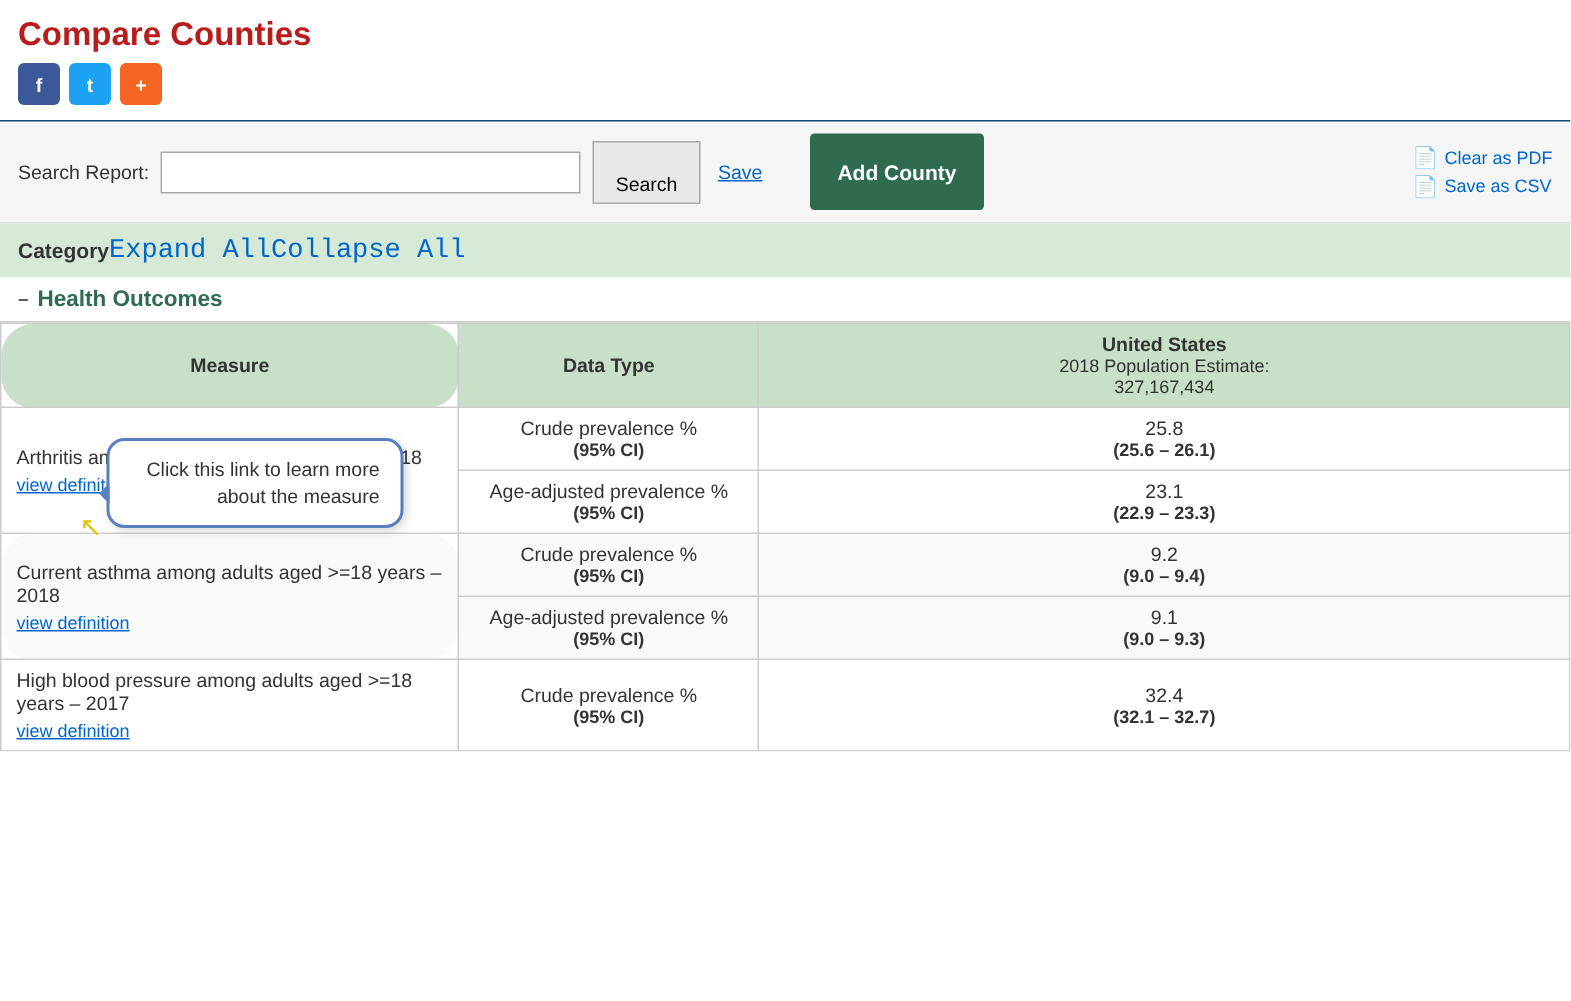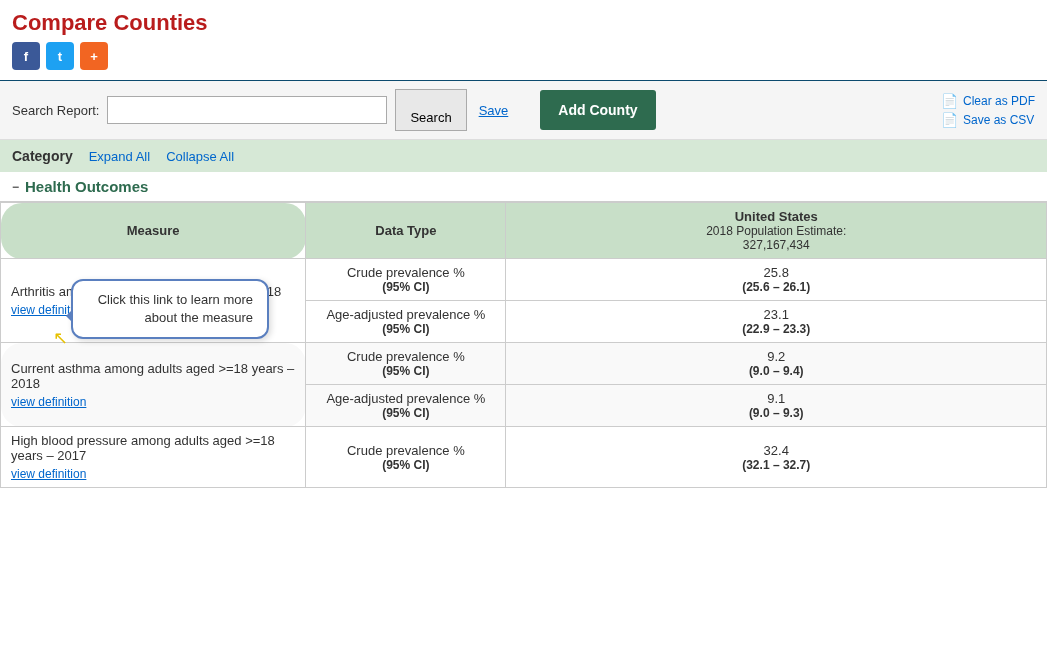--- a/index.html
+++ b/index.html
@@ -14,30 +14,30 @@
     .social-fb { background: #3b5998; }
     .social-tw { background: #1da1f2; }
     .social-share { background: #f26522; }
 
     
     .toolbar { display: flex; align-items: center; padding: 8px 12px; background: #f5f5f5; border-top: 1px solid #0c4a6e; border-bottom: 1px solid #ddd; gap: 8px; }
     .toolbar label { font-size: 13px; white-space: nowrap; }
     .toolbar input[type=text] { width: 280px; height: 28px; border: 1px solid #aaa; padding: 2px 6px; font-size: 13px; }
     .btn-search { background: #e8e8e8; border: 1px solid #aaa; padding: 20px 14px; cursor: pointer; font-size: 13px; height: 28px; }
     .btn-clear { background: none; border: none; color: #0066cc; cursor: pointer; font-size: 13px; text-decoration: underline; padding: 0 4px; }
-    .btn-add-county { background: #2e6b4f; color: #fff; border: none; padding: 6px 18px; font-size: 14px; font-weight: bold; cursor: pointer; border-radius: 3px; margin-left: 20px; height: 40px; }
+    .btn-add-county { background: #2e6b4f; color: #fff; border: none; padding: 6px 18px; font-size: 14px; font-weight: bold; cursor: pointer; border-radius: 3px; margin-left: 20px; height: 51px; }
     .save-links { margin-left: auto; display: flex; flex-direction: column; gap: 3px; }
     .save-link { color: #0066cc; text-decoration: none; font-size: 12px; display: flex; align-items: center; gap: 4px; cursor: pointer; }
     .pdf-icon { color: #cc0000; font-size: 14px; }
     .csv-icon { color: #2e7d32; font-size: 14px; }
 
     
-    .category-bar { display: flex; align-items: center; padding: 8px 12px; background: #d6e8d6; gap: 16px; }
+    .category-bar { display: flex; align-items: center; padding: 8px 12px; background: #d6e8d6; }
     .category-label { font-weight: bold; font-size: 14px; }
-    .cat-link { color: #0066cc; text-decoration: none; font-size: 13px; cursor: pointer; }
+    .cat-link { color: #0066cc; text-decoration: none; font-size: 18px; cursor: pointer; font-family: Liberation Mono, monospace; }
 
     
     .section-header { background: #fff; padding: 6px 12px; border-bottom: 1px solid #ccc; }
     .section-title { color: #2e6b4f; font-size: 15px; font-weight: bold; display: flex; align-items: center; gap: 6px; }
     .collapse-icon { color: #555; font-size: 12px; cursor: pointer; }
 
     
     .data-table { width: 100%; border-collapse: collapse; }
     .data-table th, .data-table td { border: 1px solid #ccc; padding: 6px 10px; vertical-align: middle; }
     .col-measure { width: 305px; border-radius: 21px; }

